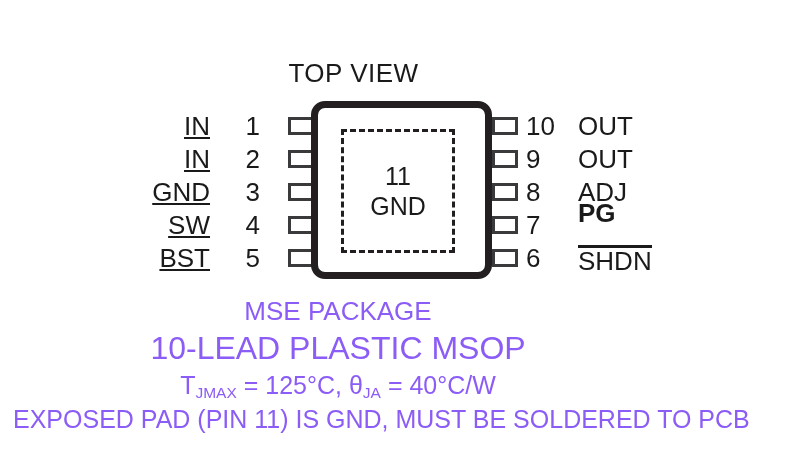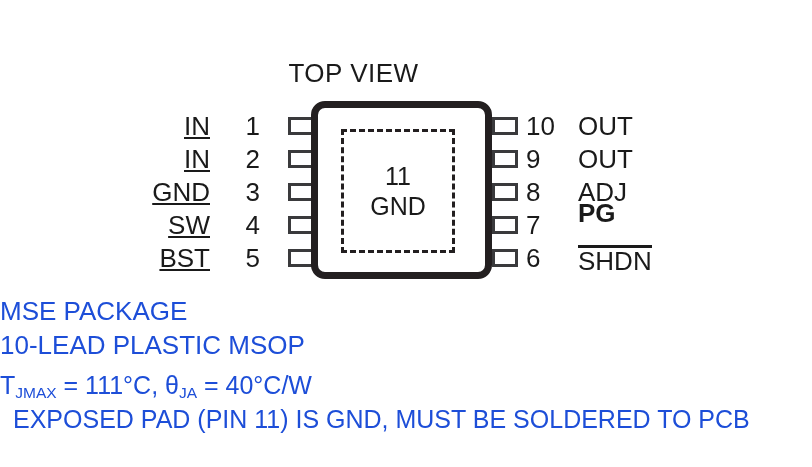--- a/index.html
+++ b/index.html
@@ -135,26 +135,26 @@
     padding-top: 1px;
     display: inline-block;
     line-height: 24px;
   }
 
   
   .caption {
     position: absolute;
     left: 0;
     width: 676px;
-    text-align: left;
-    color: #1d4ed8;
+    text-align: center;
+    color: #8b5cf6;
     white-space: nowrap;
   }
   .caption-pkg   { top: 296px;  font-size: 26px; }
-  .caption-lead  { top: 330px;  font-size: 26px; }
+  .caption-lead  { top: 330px;  font-size: 32px; }
   .caption-therm { top: 371px;  font-size: 25px; }
   .caption-pad   { top: 405px;  font-size: 25px; padding-left: 13px; }
 
   .caption sub {
     font-size: 0.62em;
     vertical-align: baseline;
     position: relative;
     top: 4px;
   }
 </style>
@@ -207,18 +207,18 @@
       <div class="pin-label pin-name-right" style="top: 200px; font-weight: bold;">PG</div>
       <div class="pin-label pin-num-right" style="top: 245px;">6</div>
       <div class="pin-label pin-name-right" style="top: 245px;"><span class="overbar">SHDN</span></div>
     </div>
 
   <div class="caption caption-pkg">MSE PACKAGE</div>
 
   <div class="caption caption-lead">10-LEAD PLASTIC MSOP</div>
 
   <div class="caption caption-therm">
-    <span>T</span><sub>JMAX</sub><span> = 111°C, </span><span>θ</span><sub>JA</sub><span> = 40°C/W</span>
+    <span>T</span><sub>JMAX</sub><span> = 125°C, </span><span>θ</span><sub>JA</sub><span> = 40°C/W</span>
   </div>
 
   <div class="caption caption-pad">EXPOSED PAD (PIN 11) IS GND, MUST BE SOLDERED TO PCB</div>
 
 </div>
 
 </body></html>

